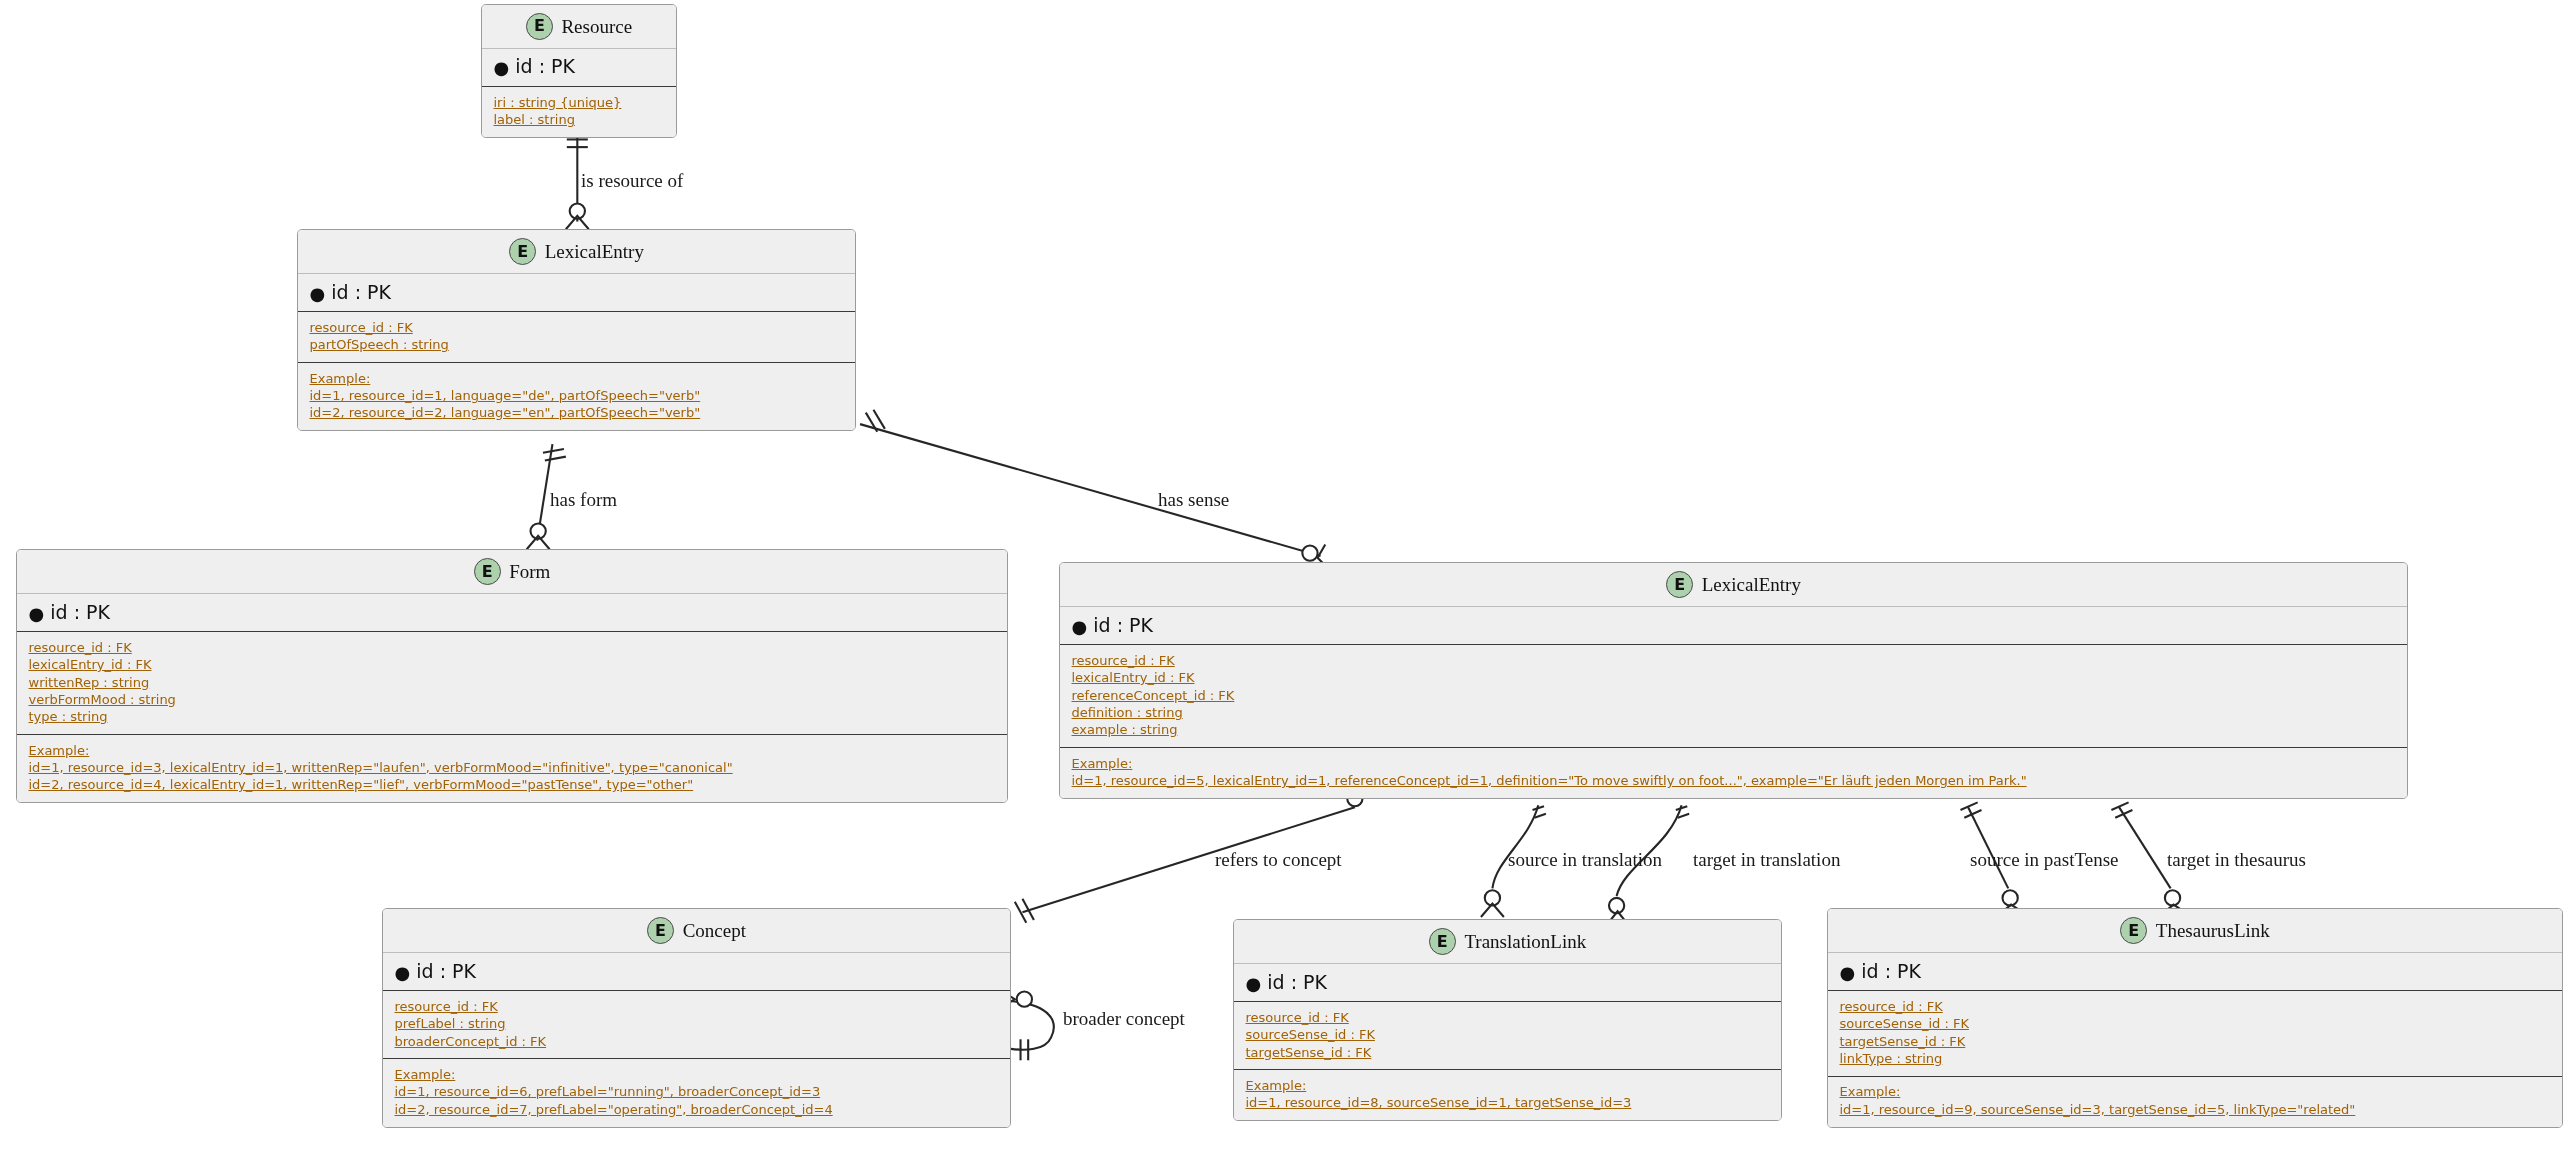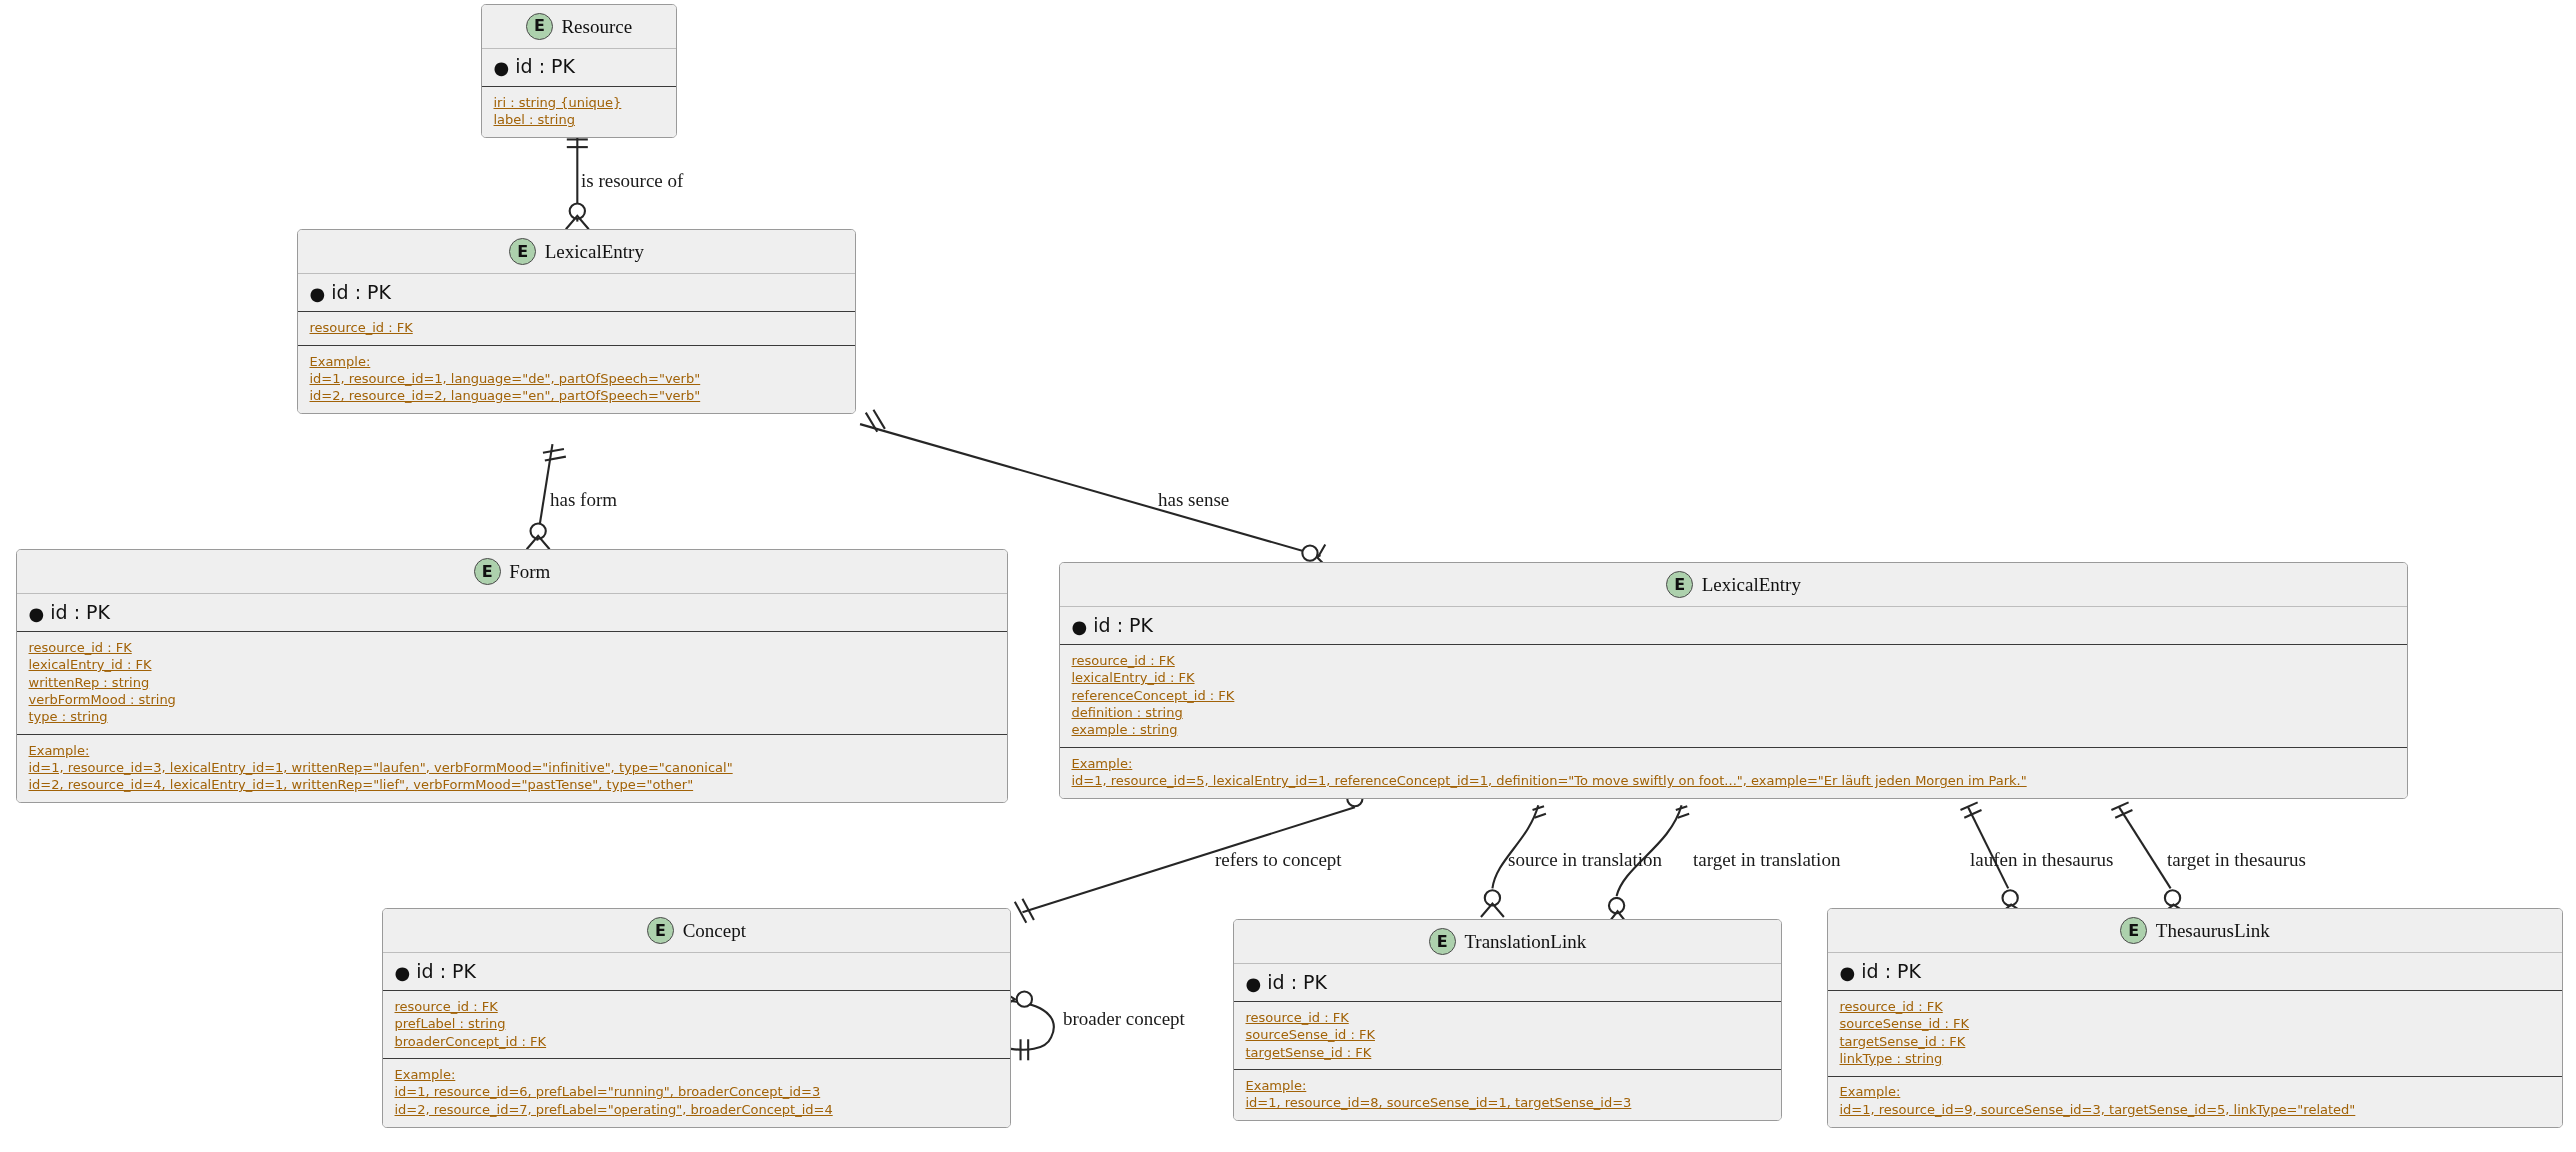--- a/index.html
+++ b/index.html
@@ -198,21 +198,21 @@
       <line class="ln" x1="1076" y1="1088" x2="1076" y2="1110"></line>
     </g>
   </svg>
 
   <div class="edge-label" style="left:581px; top:171px;">is resource of</div>
   <div class="edge-label" style="left:550px; top:490px;">has form</div>
   <div class="edge-label" style="left:1158px; top:490px;">has sense</div>
   <div class="edge-label" style="left:1215px; top:850px;">refers to concept</div>
   <div class="edge-label" style="left:1508px; top:850px;">source in translation</div>
   <div class="edge-label" style="left:1693px; top:850px;">target in translation</div>
-  <div class="edge-label" style="left:1970px; top:850px;">laufen in thesaurus</div>
+  <div class="edge-label" style="left:1970px; top:850px;">source in pastTense</div>
   <div class="edge-label" style="left:2167px; top:850px;">target in thesaurus</div>
   <div class="edge-label" style="left:1063px; top:1009px;">broader concept</div>
 
   <div class="entity" style="left:481px; top:3.8px; width:196px;">
     <div class="ent-header">
       <span class="e-badge">E</span>
       <span class="ent-title">Resource</span>
     </div>
     <div class="ent-pk"><span class="bullet">●</span> <span>id : PK</span></div>
     <div class="ent-attrs" style="border-bottom:none;">
@@ -222,20 +222,21 @@
   </div>
 
   <div class="entity" style="left:297px; top:229px; width:559px;">
     <div class="ent-header">
       <span class="e-badge">E</span>
       <span class="ent-title">LexicalEntry</span>
     </div>
     <div class="ent-pk"><span class="bullet">●</span> <span>id : PK</span></div>
     <div class="ent-attrs">
       <div class="row">resource_id : FK</div>
+      <div class="row">partOfSpeech : string</div>
     </div>
     <div class="ent-example">
       <div class="row">Example:</div>
       <div class="row">id=1, resource_id=1, language="de", partOfSpeech="verb"</div>
       <div class="row">id=2, resource_id=2, language="en", partOfSpeech="verb"</div>
     </div>
   </div>
 
   <div class="entity" style="left:16px; top:549px; width:992px;">
     <div class="ent-header">

